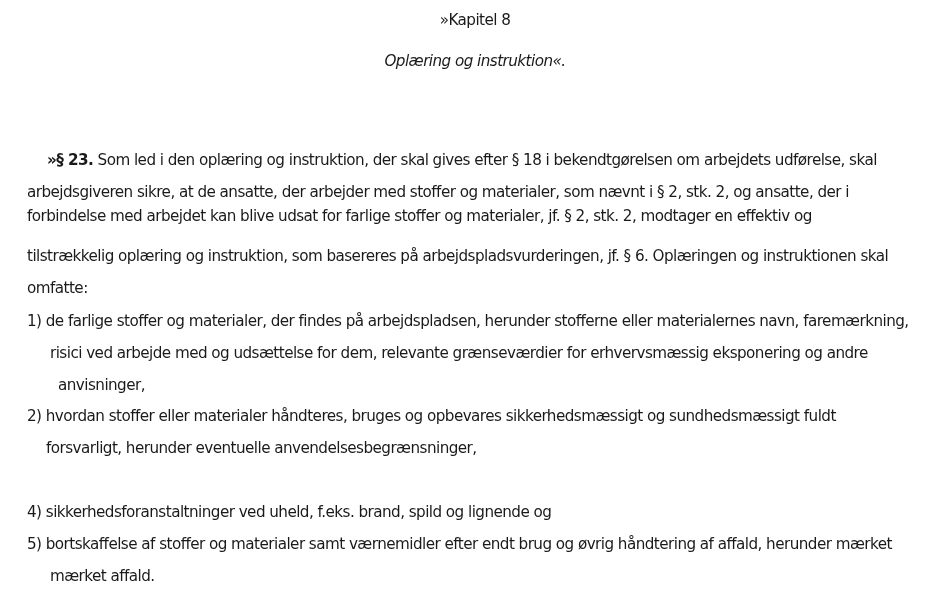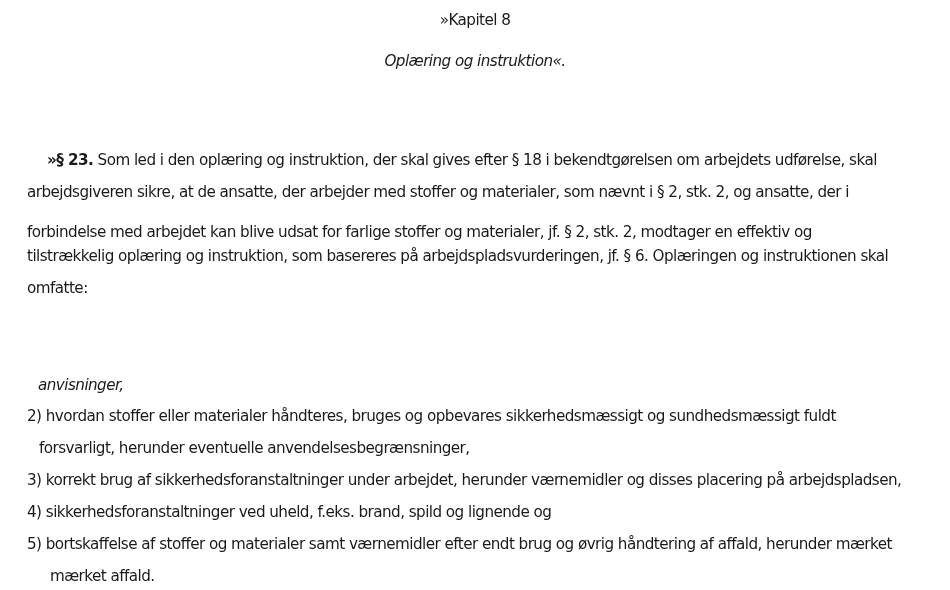--- a/index.html
+++ b/index.html
@@ -23,36 +23,37 @@
 <div class="page">
 
   <div class="line center" style="top:10px;">»Kapitel 8</div>
   <div class="line center it" style="top:51px;">Oplæring og instruktion«.</div>
 
 
   <div class="line" style="top:150px; left:47px;">
     <span class="b">»§ 23.</span><span> Som led i den oplæring og instruktion, der skal gives efter § 18 i bekendtgørelsen om arbejdets udførelse, skal</span>
   </div>
   <div class="line" style="top:182px; left:27px;">arbejdsgiveren sikre, at de ansatte, der arbejder med stoffer og materialer, som nævnt i § 2, stk. 2, og ansatte, der i</div>
-  <div class="line" style="top:222px; left:27px;">forbindelse med arbejdet kan blive udsat for farlige stoffer og materialer, jf. § 2, stk. 2, modtager en effektiv og</div>
+  <div class="line" style="top:206px; left:27px;">forbindelse med arbejdet kan blive udsat for farlige stoffer og materialer, jf. § 2, stk. 2, modtager en effektiv og</div>
   <div class="line" style="top:246px; left:27px;">tilstrækkelig oplæring og instruktion, som basereres på arbejdspladsvurderingen, jf. § 6. Oplæringen og instruktionen skal</div>
   <div class="line" style="top:278px; left:27px;">omfatte:</div>
 
-  <div class="line" style="top:375px; left:38px;font-style:italic;">anvisninger,</div>
+  <div class="line" style="top:311px; left:27px;">
+    <span>1)</span>
+    <span>de farlige stoffer og materialer, der findes på arbejdspladsen, herunder stofferne eller materialernes navn, faremærkning,</span>
+  </div>
+  <div class="line" style="top:343px; left:50px;">risici ved arbejde med og udsættelse for dem, relevante grænseværdier for erhvervsmæssig eksponering og andre</div>
+  <div class="line" style="top:375px; left:58px;">anvisninger,</div>
 
   <div class="line" style="top:406px; left:27px;">
     <span>2)</span>
     <span>hvordan stoffer eller materialer håndteres, bruges og opbevares sikkerhedsmæssigt og sundhedsmæssigt fuldt</span>
   </div>
-  <div class="line" style="top:438px; left:39px;">forsvarligt, herunder eventuelle anvendelsesbegrænsninger,</div>
+  <div class="line" style="top:438px; left:46px;">forsvarligt, herunder eventuelle anvendelsesbegrænsninger,</div>
 
-  <div class="line" style="top:470px; left:27px;">
-    <span>3)</span>
-    <span>korrekt brug af sikkerhedsforanstaltninger under arbejdet, herunder værnemidler og disses placering på arbejdspladsen,</span>
-  </div>
 
   <div class="line" style="top:502px; left:27px;">
     <span>4)</span>
     <span>sikkerhedsforanstaltninger ved uheld, f.eks. brand, spild og lignende og</span>
   </div>
 
   <div class="line" style="top:534px; left:27px;">
     <span>5)</span>
     <span>bortskaffelse af stoffer og materialer samt værnemidler efter endt brug og øvrig håndtering af affald, herunder mærket</span>
   </div>

